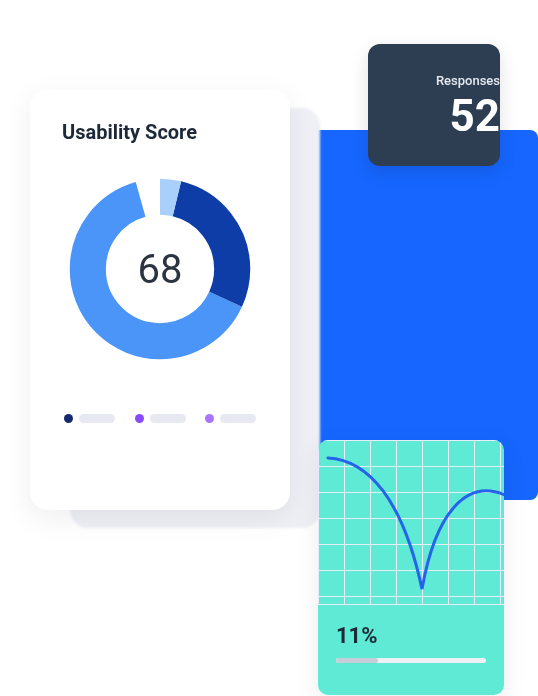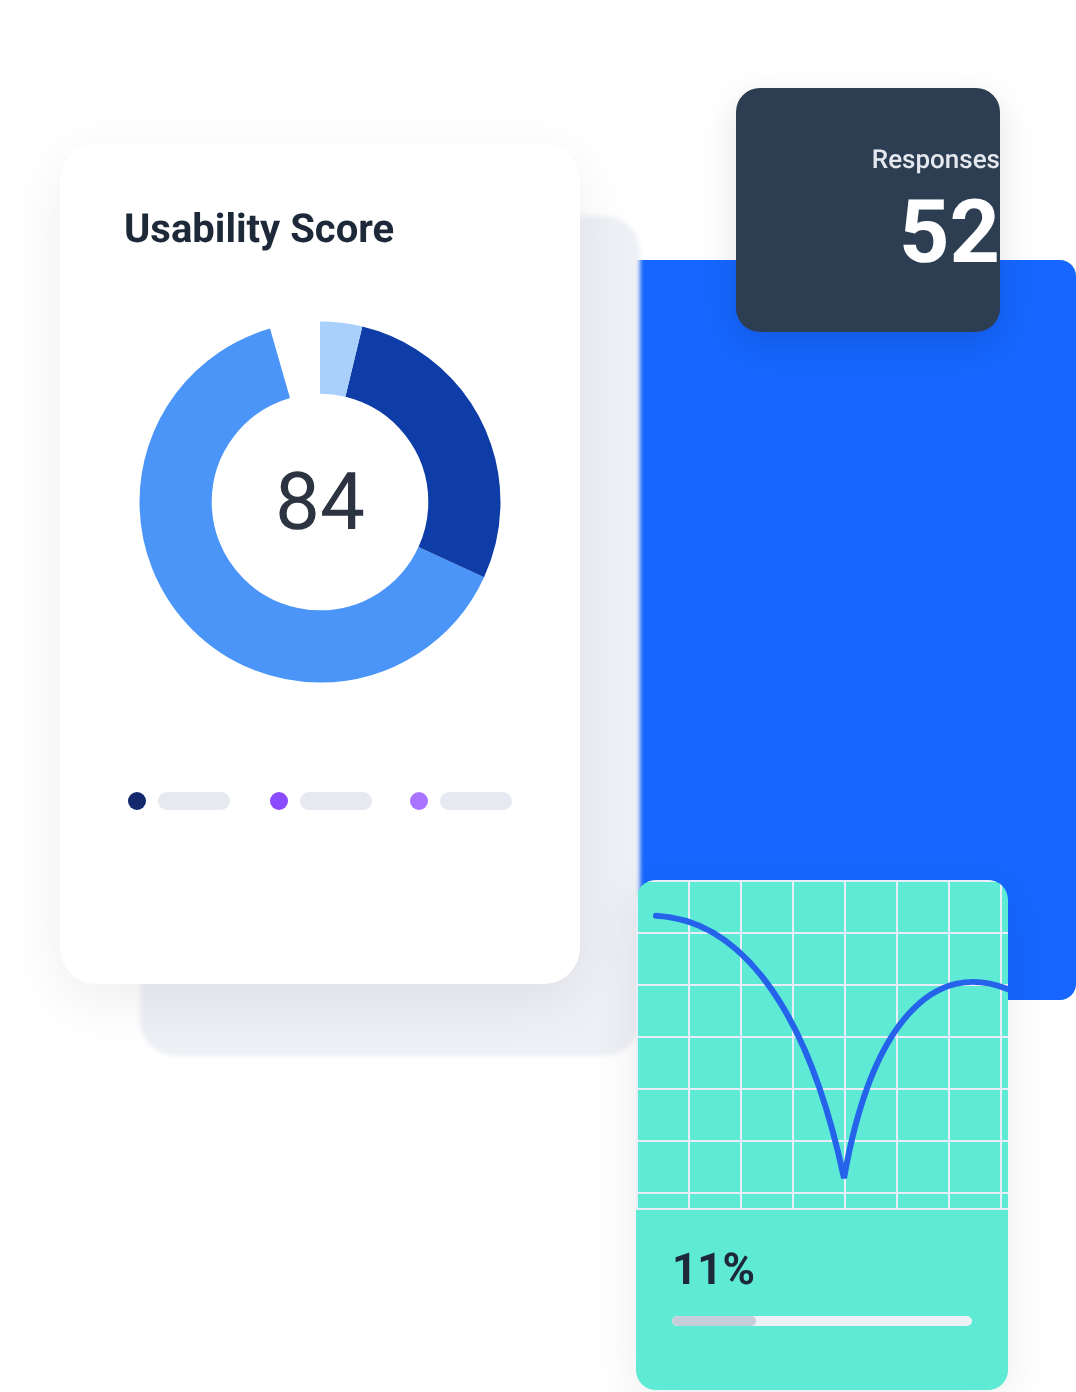--- a/index.html
+++ b/index.html
@@ -26,21 +26,21 @@
     top: 108px;
     width: 250px;
     height: 420px;
     background: #eef0f5;
     border-radius: 18px;
     filter: blur(1px);
   }
   .usability-card {
     position: absolute;
     left: 30px;
-    top: 72px;
+    top: 90px;
     width: 260px;
     height: 420px;
     background: #ffffff;
     border-radius: 18px;
     box-shadow: 0 8px 30px rgba(0,0,0,0.07);
     padding: 30px 24px;
   }
   .card-title {
     font-size: 20px;
     font-weight: 700;
@@ -167,21 +167,21 @@
 <div class="usability-card-shadow"></div>
 
 <div class="usability-card">
   <div class="card-title">Usability Score</div>
   <div class="donut-wrap">
     <svg viewBox="0 0 100 100">
       <circle cx="50" cy="50" r="38" fill="none" stroke="#4a95f7" stroke-width="19" stroke-dasharray="152 86.8" stroke-dashoffset="-76"></circle>
       <circle cx="50" cy="50" r="38" fill="none" stroke="#0f3da8" stroke-width="19" stroke-dasharray="67 171.8" stroke-dashoffset="-9"></circle>
       <circle cx="50" cy="50" r="38" fill="none" stroke="#a9d0fb" stroke-width="19" stroke-dasharray="9 229.8" stroke-dashoffset="0"></circle>
     </svg>
-    <div class="donut-center">84</div>
+    <div class="donut-center">68</div>
   </div>
   <div class="legend-row">
     <div class="legend-item">
       <span class="legend-dot" style="background:#14286e"></span>
       <span class="legend-bar"></span>
     </div>
     <div class="legend-item">
       <span class="legend-dot" style="background:#8a4bff"></span>
       <span class="legend-bar"></span>
     </div>

